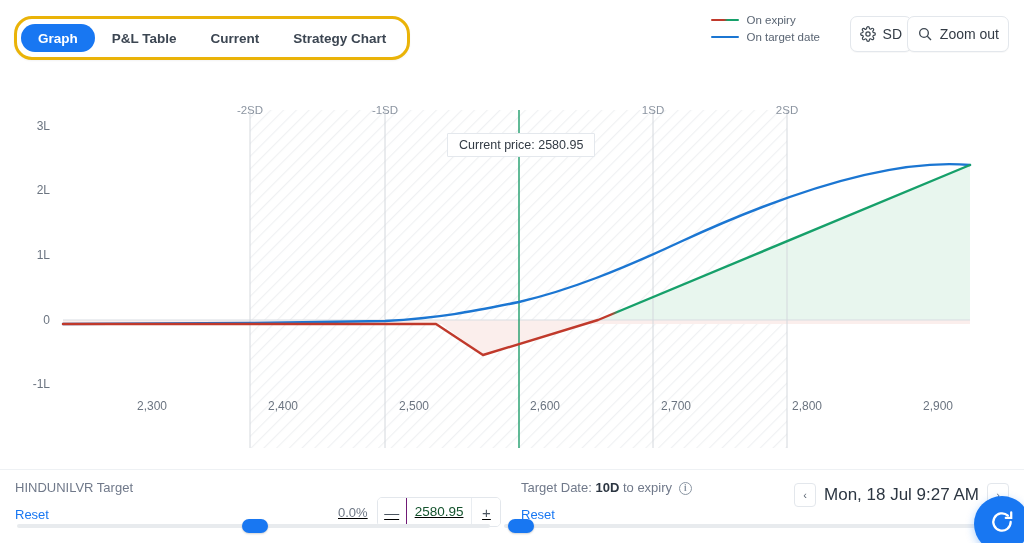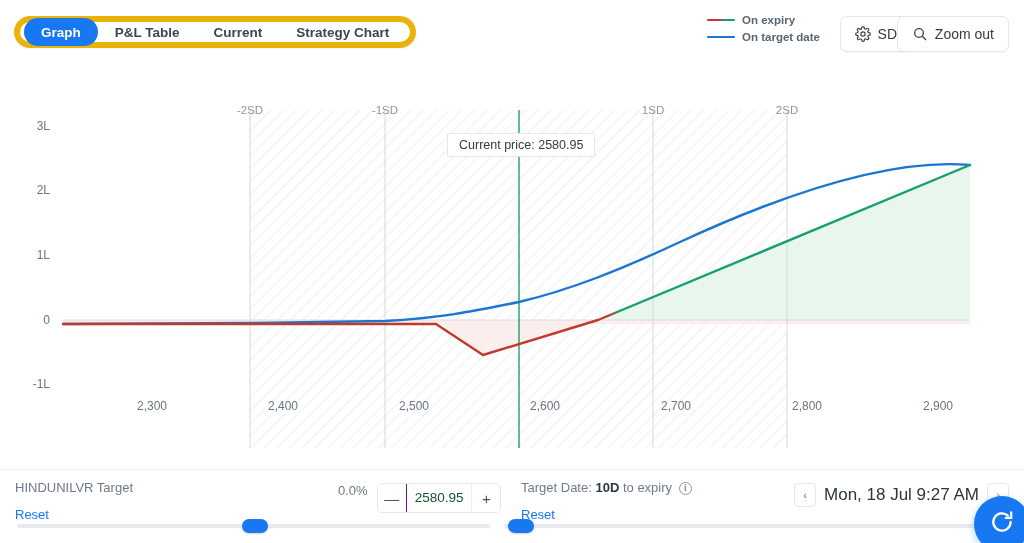--- a/index.html
+++ b/index.html
@@ -11,50 +11,50 @@
   }
   #app { position: relative; width: 1024px; height: 543px; background: #fff; }
 
   
   .topbar {
     position: absolute; top: 0; left: 0; width: 1024px; height: 62px;
     background: #fff;
   }
   .tabs {
     position: absolute; left: 14px; top: 16px;
-    height: 32px; border-radius: 18px;
+    height: 44px; border-radius: 18px;
     background: #fff;
-    border: 6px solid #eab308;
+    border: 3px solid #eab308;
     display: flex; align-items: center;
     padding: 0 4px;
     box-shadow: 0 1px 2px rgba(16,24,40,.05);
   }
   .tab {
     height: 28px; padding: 0 17px;
     display: flex; align-items: center; justify-content: center;
     font-size: 13.5px; color: #3c4652; font-weight: 600;
     border-radius: 14px; white-space: nowrap; cursor: pointer;
   }
   .tab.active { background: #1877f2; color: #fff; }
 
   .legend {
     position: absolute; right: 204px; top: 14px;
-    display: flex; flex-direction: column; gap: 5px; font-weight: bold;
+    display: flex; flex-direction: column; gap: 5px;
   }
   .legend-row { display: flex; align-items: center; gap: 7px; }
   .legend-swatch { width: 28px; height: 2.5px; border-radius: 2px; display: block; }
   .legend-swatch.expiry { background: linear-gradient(to right, #c0392b 0%, #c0392b 45%, #16a06a 60%, #16a06a 100%); }
   .legend-swatch.target { background: #1b76d2; }
   .legend-label { font-size: 11.5px; color: #5a6573; white-space: nowrap; }
 
   .topbtn {
     position: absolute; top: 16px; height: 36px;
     border: 1px solid #e3e7ec; background: #fff; border-radius: 7px;
     display: flex; align-items: center; gap: 7px;
-    padding: 0 14px; cursor: pointer;
+    padding: 0 9px; cursor: pointer;
     font-size: 14px; color: #333b45;
     box-shadow: 0 1px 1px rgba(16,24,40,.03);
   }
   .btn-sd { right: 112px; }
   .btn-zoomout { right: 15px; }
   .topbtn svg { display: block; }
 
   
   .chart-wrap { position: absolute; left: 0; top: 62px; width: 868px; height: 392px; }
   .chart-svg { position: absolute; left: 0; top: 0; }
@@ -85,21 +85,21 @@
     position: absolute; left: 0; bottom: 0; width: 1024px; height: 74px;
     background: #fff; border-top: 1px solid #eef1f4;
   }
   .ctl { position: absolute; top: 10px; }
   .ctl-left { left: 15px; }
   .ctl-right { left: 521px; }
   .ctl-title { font-size: 13px; color: #70798a; white-space: nowrap; }
   .ctl-title b { color: #2c3642; font-weight: 700; margin-top: 24px; }
   .reset { font-size: 13px; color: #1877f2; cursor: pointer; margin-top: 12px; display: inline-block; }
 
-  .stepper-wrap { position: absolute; top: 13px; display: flex; align-items: flex-start; gap: 9px; }
+  .stepper-wrap { position: absolute; top: 27px; display: flex; align-items: center; gap: 9px; text-decoration: underline; }
   .pct { font-size: 13px; color: #6f7886; }
   .stepper { display: flex; align-items: center; height: 30px; border: 1px solid #e3e7ec; border-radius: 5px; overflow: hidden; background:#fff; }
   .stepper button {
     width: 28px; height: 28px; background: #fff; border: none; cursor: pointer;
     font-size: 15px; color: #4a545f; line-height: 1;
   }
   .stepper .val {
     min-width: 64px; text-align: center; font-size: 13.5px; color: #14532d;
     border-left: 1px solid #701a75; border-right: 1px solid #e9edf1;
     height: 28px; line-height: 28px; padding: 0 8px;

